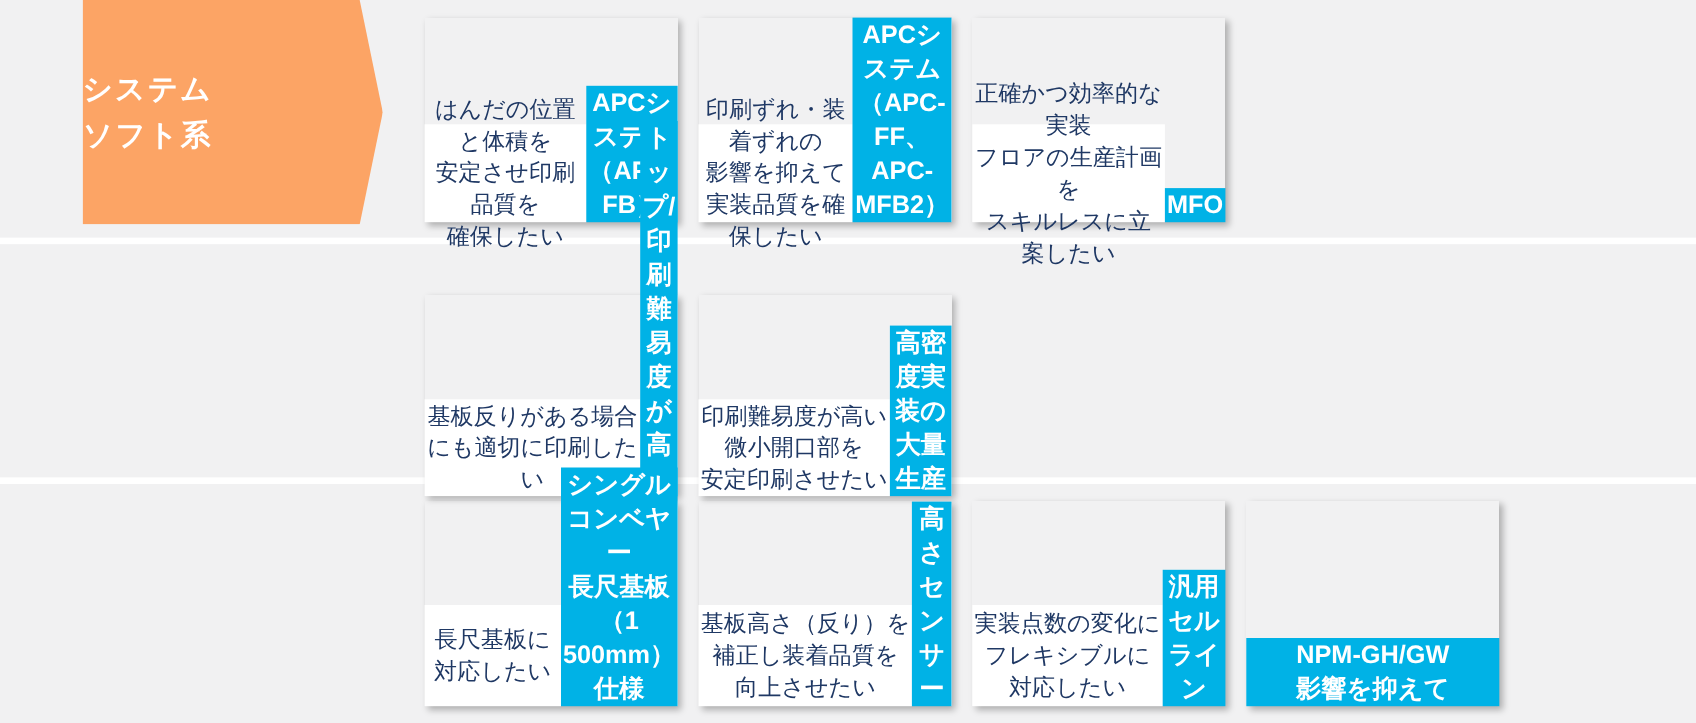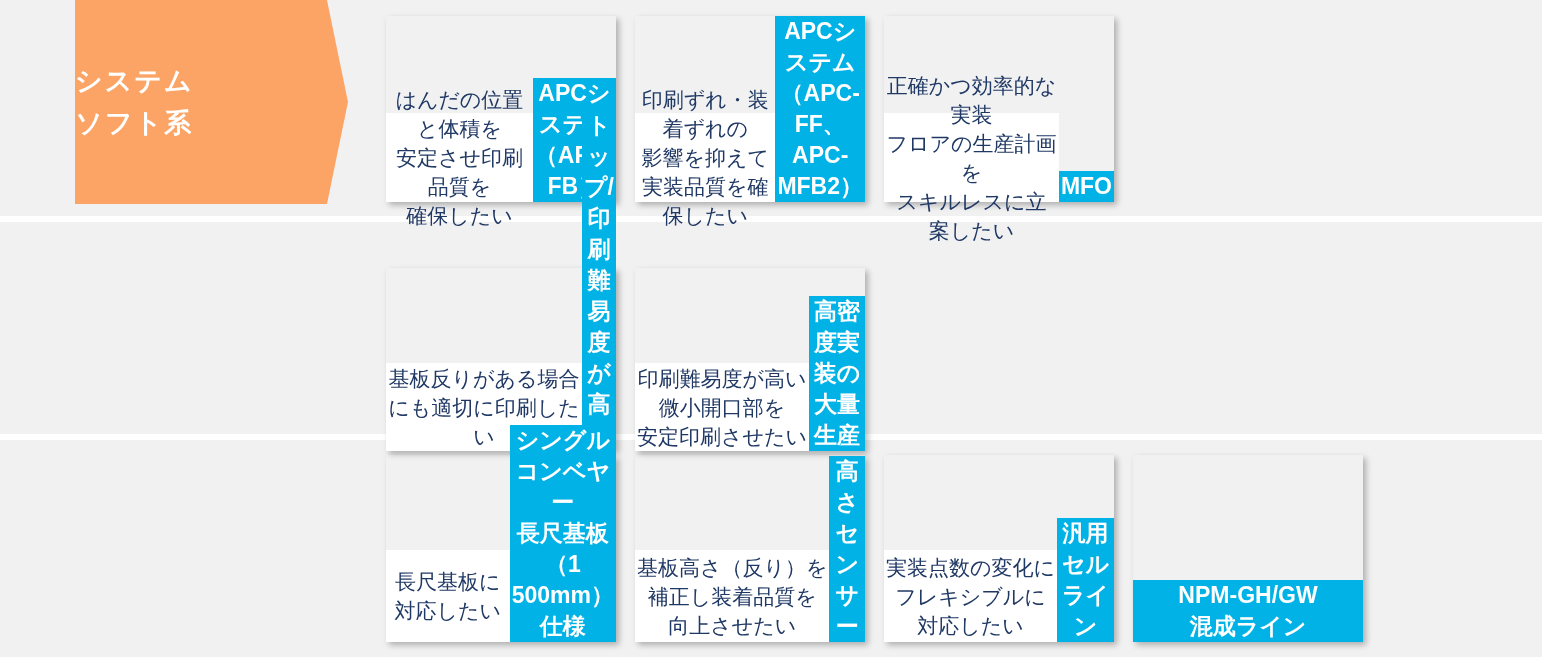--- a/index.html
+++ b/index.html
@@ -134,18 +134,18 @@
         <div class="solution">高さセンサー</div>
       </div>
       <div class="card">
         <div class="need">実装点数の変化に
 フレキシブルに
 対応したい</div>
         <div class="solution">汎用セルライン</div>
       </div>
       <div class="card">
         <div class="solution">NPM-GH/GW
-混成ライン</div>
+影響を抑えて</div>
       </div>
     </div>
   </div>
 
 </div>
 
 </body></html>

